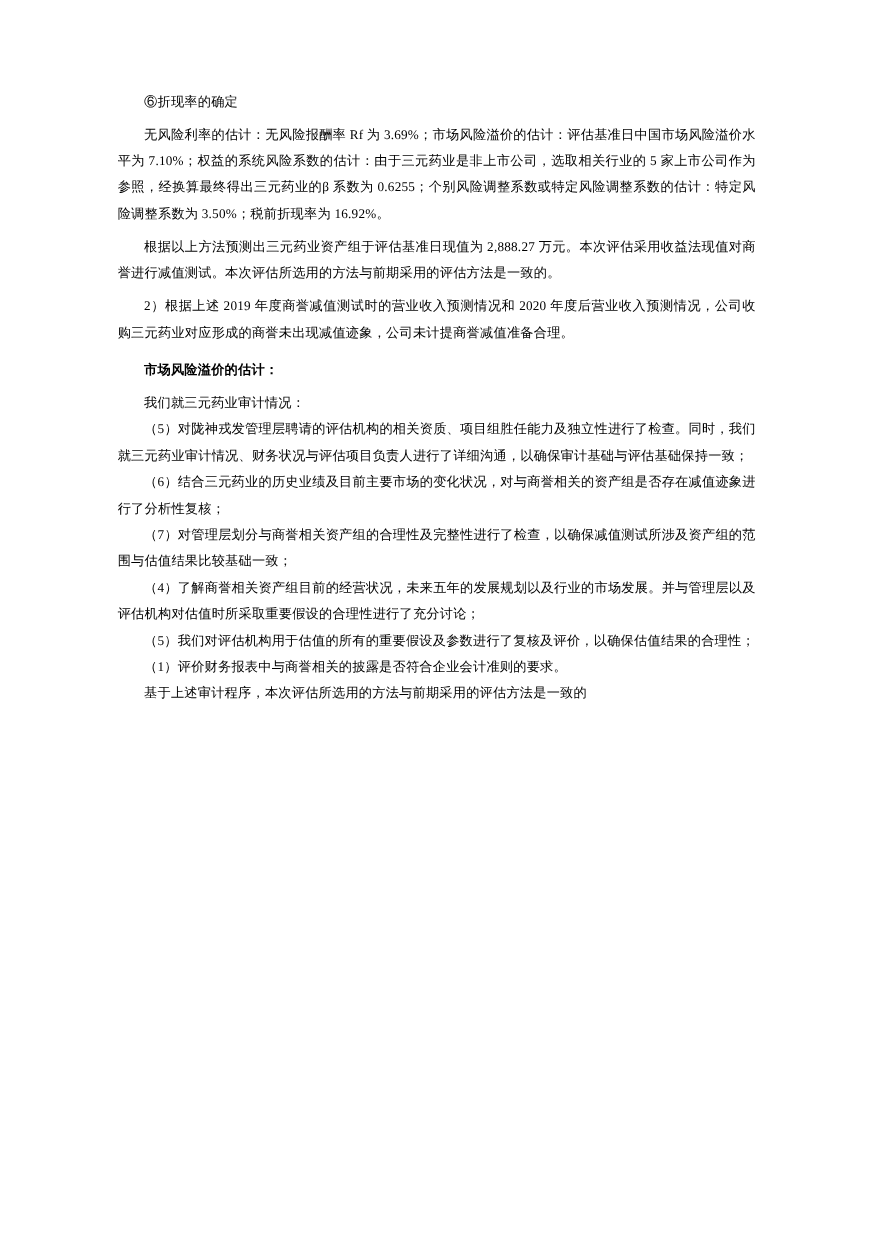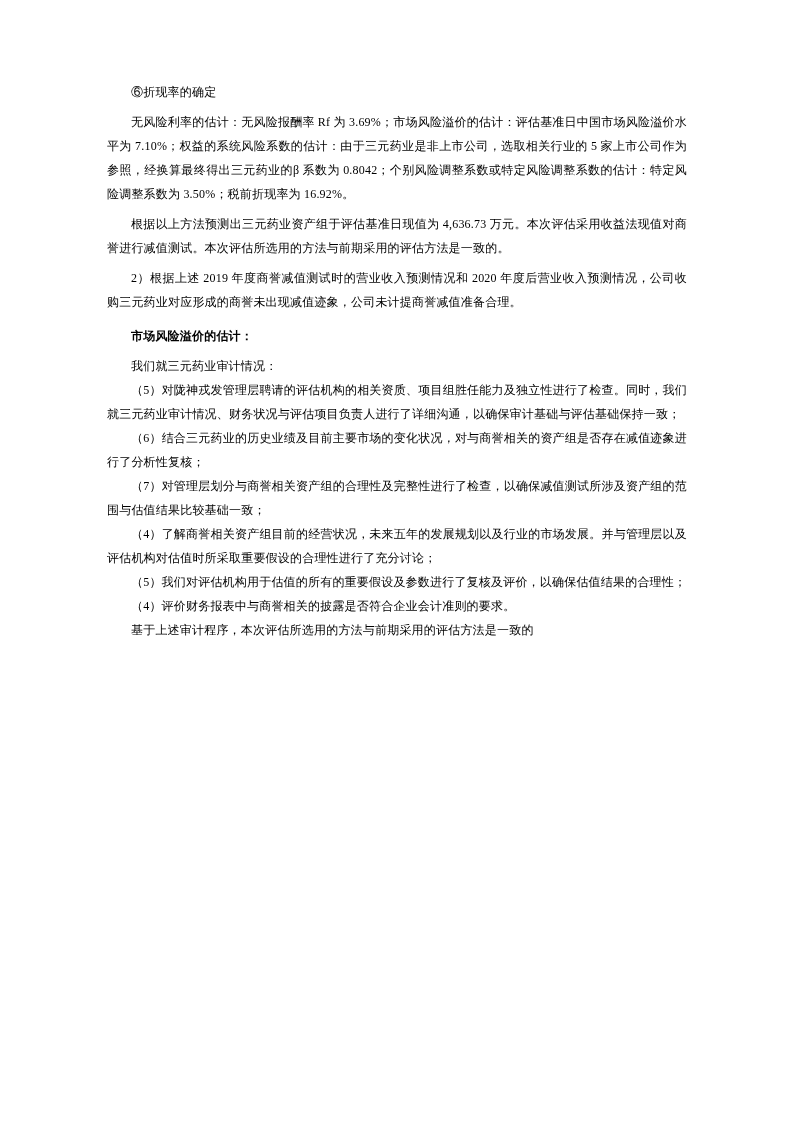--- a/index.html
+++ b/index.html
@@ -43,42 +43,42 @@
 </style>
 </head>
 <body>
 
 <div class="page">
   <div class="content">
 
     <p class="para indent2">⑥折现率的确定</p>
     <div class="gap-sm"></div>
 
-    <p class="para indent2">无风险利率的估计：无风险报酬率 Rf 为 3.69%；市场风险溢价的估计：评估基准日中国市场风险溢价水平为 7.10%；权益的系统风险系数的估计：由于三元药业是非上市公司，选取相关行业的 5 家上市公司作为参照，经换算最终得出三元药业的β 系数为 0.8042；个别风险调整系数或特定风险调整系数的估计：特定风险调整系数为 3.50%；税前折现率为 16.92%。</p>
+    <p class="para indent2">无风险利率的估计：无风险报酬率 Rf 为 3.69%；市场风险溢价的估计：评估基准日中国市场风险溢价水平为 7.10%；权益的系统风险系数的估计：由于三元药业是非上市公司，选取相关行业的 5 家上市公司作为参照，经换算最终得出三元药业的β 系数为 0.6255；个别风险调整系数或特定风险调整系数的估计：特定风险调整系数为 3.50%；税前折现率为 16.92%。</p>
     <div class="gap-sm"></div>
 
-    <p class="para indent2">根据以上方法预测出三元药业资产组于评估基准日现值为 4,636.73 万元。本次评估采用收益法现值对商誉进行减值测试。本次评估所选用的方法与前期采用的评估方法是一致的。</p>
+    <p class="para indent2">根据以上方法预测出三元药业资产组于评估基准日现值为 2,888.27 万元。本次评估采用收益法现值对商誉进行减值测试。本次评估所选用的方法与前期采用的评估方法是一致的。</p>
     <div class="gap-sm"></div>
 
     <p class="para indent2">2）根据上述 2019 年度商誉减值测试时的营业收入预测情况和 2020 年度后营业收入预测情况，公司收购三元药业对应形成的商誉未出现减值迹象，公司未计提商誉减值准备合理。</p>
     <div class="gap-md"></div>
 
     <p class="para indent2 bold">市场风险溢价的估计：</p>
     <div class="gap-sm"></div>
 
     <p class="para indent2">我们就三元药业审计情况：</p>
 
     <p class="para indent2">（5）对陇神戎发管理层聘请的评估机构的相关资质、项目组胜任能力及独立性进行了检查。同时，我们就三元药业审计情况、财务状况与评估项目负责人进行了详细沟通，以确保审计基础与评估基础保持一致；</p>
 
     <p class="para indent2">（6）结合三元药业的历史业绩及目前主要市场的变化状况，对与商誉相关的资产组是否存在减值迹象进行了分析性复核；</p>
 
     <p class="para indent2">（7）对管理层划分与商誉相关资产组的合理性及完整性进行了检查，以确保减值测试所涉及资产组的范围与估值结果比较基础一致；</p>
 
     <p class="para indent2">（4）了解商誉相关资产组目前的经营状况，未来五年的发展规划以及行业的市场发展。并与管理层以及评估机构对估值时所采取重要假设的合理性进行了充分讨论；</p>
 
     <p class="para indent2">（5）我们对评估机构用于估值的所有的重要假设及参数进行了复核及评价，以确保估值结果的合理性；</p>
 
-    <p class="para indent2">（4）评价财务报表中与商誉相关的披露是否符合企业会计准则的要求。</p>
+    <p class="para indent2">（1）评价财务报表中与商誉相关的披露是否符合企业会计准则的要求。</p>
 
     <p class="para indent2">基于上述审计程序，本次评估所选用的方法与前期采用的评估方法是一致的</p>
 
   </div>
 </div>
 
 </body></html>

